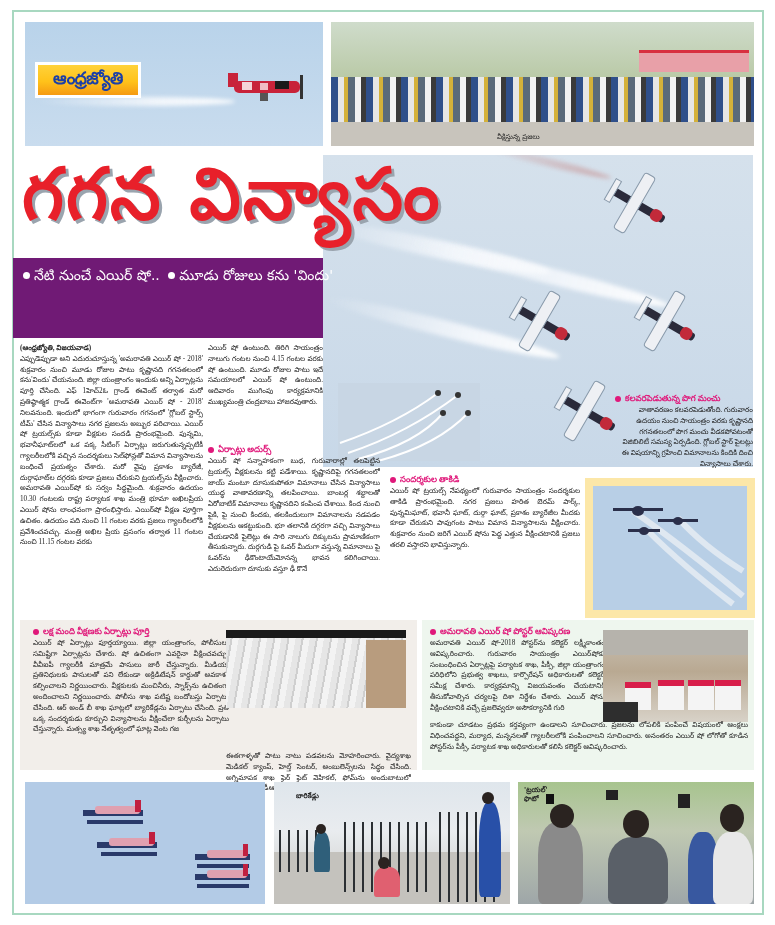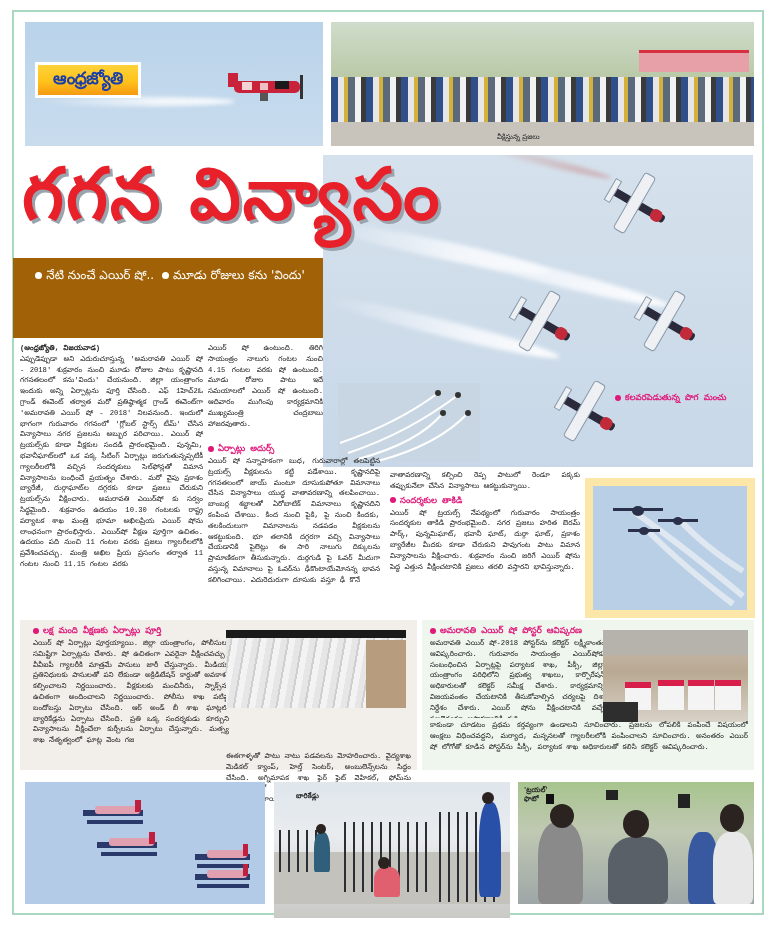--- a/index.html
+++ b/index.html
@@ -7,24 +7,24 @@
   .frame { position: absolute; left: 12px; top: 10px; width: 752px; height: 905px; border: 2px solid #a8d8c0; background: #fff; }
   .photo { position: absolute; overflow: hidden; }
   .sky { background: linear-gradient(180deg, #b9d3ea 0%, #c9dcee 100%); }
   .logo { position: absolute; left: 25px; top: 18px; width: 106px; height: 36px; background: #fff; padding: 3px; }
   .logo-inner { width: 100%; height: 100%; background: linear-gradient(180deg, #ffd23a 0%, #ffc21a 55%, #f59a12 100%); display: flex; align-items: center; justify-content: center; color: #1b3fa8; font-weight: bold; font-size: 17px; font-family: "DejaVu Sans", sans-serif; letter-spacing: -0.5px; }
   .plane { position: absolute; }
   .smoke { position: absolute; height: 10px; border-radius: 50%; background: linear-gradient(90deg, rgba(255,255,255,0) 0%, rgba(245,248,252,0.9) 60%, rgba(255,255,255,0.95) 100%); filter: blur(2px); }
   .crowd-bg { background: linear-gradient(180deg, #c9d6c9 0%, #b7c6a8 40%, #9aa8a0 70%, #c4c0b8 100%); }
   .caption { position: absolute; font-size: 7px; color: #222; font-family: "DejaVu Sans", sans-serif; }
   .headline { position: absolute; left: 22px; top: 158px; font-family: "DejaVu Sans", sans-serif; font-weight: bold; font-size: 72px; color: #e8202a; text-shadow: 3px 3px 0 #9aa4ae; letter-spacing: 2px; line-height: 1; }
-  .green-box { position: absolute; left: 13px; top: 258px; width: 310px; height: 80px; background: #a16207; color: #fff; font-size: 12px; padding: 6px 6px; font-family: "DejaVu Sans", sans-serif; }
+  .green-box { position: absolute; left: 13px; top: 258px; width: 310px; height: 80px; background: #701a75; color: #fff; font-size: 14px; padding: 6px 6px; font-family: "DejaVu Sans", sans-serif; }
   .green-box .row { text-align: center; line-height: 22px; white-space: nowrap; }
   .bullet { display: inline-block; width: 7px; height: 7px; border-radius: 50%; background: #fff; margin: 0 4px 1px 4px; vertical-align: middle; }
-  .text-col { position: absolute; font-size: 7.2px; line-height: 10.8px; color: #222; font-family: Liberation Mono, monospace; text-align: justify; overflow: hidden; }
+  .text-col { position: absolute; font-size: 7.2px; line-height: 10.8px; color: #222; font-family: Liberation Serif, serif; text-align: justify; overflow: hidden; }
   .subhead { color: #e0187a; font-weight: bold; font-size: 8.5px; line-height: 13px; margin-top: 3px; white-space: nowrap; }
   .subhead .dot { display: inline-block; width: 6px; height: 6px; border-radius: 50%; background: #e0187a; margin-right: 4px; vertical-align: middle; }
   .dateline { font-weight: bold; }
   .panel-grey { position: absolute; background: #f2eeea; }
   .panel-green { position: absolute; background: #eef6ee; }
   .yellow-frame { position: absolute; left: 585px; top: 478px; width: 170px; height: 140px; background: #fce7a8; padding: 8px; }
   .chairs { background: repeating-linear-gradient(100deg, #e6e6e6 0 6px, #cfcfcf 6px 8px, #f3f3f3 8px 14px); }
   .barricade { background: linear-gradient(180deg, #dfe6ec 0%, #e9ecef 40%, #c9c9c6 100%); }
   .bars { position: absolute; background: repeating-linear-gradient(90deg, #2b2f33 0 2px, transparent 2px 9px); }
   .trial-photo { background: linear-gradient(180deg, #a7c48e 0%, #c0c9b2 40%, #9ea6a8 100%); }
@@ -130,27 +130,27 @@
 
 <div class="text-col" style="left:208px; top:343px; width:115px; height:100px;">
   <div>ఎయిర్ షో ఉంటుంది. తిరిగి సాయంత్రం నాలుగు గంటల నుంచి 4.15 గంటల వరకు షో ఉంటుంది. మూడు రోజుల పాటు ఇదే సమయాలలో ఎయిర్ షో ఉంటుంది. ఆదివారం ముగింపు కార్యక్రమానికి ముఖ్యమంత్రి చంద్రబాబు హాజరవుతారు.</div>
 </div>
 <div class="text-col" style="left:208px; top:440px; width:172px; height:176px;">
   <div class="subhead"><span class="dot"></span><span>ఏర్పాట్లు అదుర్స్</span></div>
   <div>ఎయిర్ షో సన్నాహకంగా బుధ, గురువారాల్లో తలపెట్టిన ట్రయల్స్ వీక్షకులను కట్టి పడేశాయి. కృష్ణానదిపై గగనతలంలో జాయ్ మంటూ దూసుకుపోతూ విమానాలు చేసిన విన్యాసాలు యుద్ధ వాతావరణాన్ని తలపించాయి. బాంబర్ల శబ్దాలతో ఏరోబాటిక్ విమానాలు కృష్ణానదిని కంపింప చేశాయి. కింద నుంచి పైకి, పై నుంచి కిందకు, తలకిందులుగా విమానాలను నడపడం వీక్షకులను ఆకట్టుకుంది. భూ తలానికి దగ్గరగా వచ్చి విన్యాసాలు చేయడానికి పైలెట్లు ఈ సారి నాలుగు దిక్కులను ప్రామాణికంగా తీసుకున్నారు. దుర్గగుడి పై ఓవర్ మీదుగా వస్తున్న విమానాలు పై ఓవర్‌ను ఢీకొంటాయేమోనన్న భావన కలిగించాయి. ఎదురెదురుగా దూసుకు వస్తూ ఢీ కొనే</div>
 </div>
 
 <div class="text-col" style="left:390px; top:470px; width:190px; height:146px;">
-  <div>వాతావరణాన్ని కల్పించి రెప్ప పాటులో రెండూ పక్కకు తప్పుకునేలా చేసిన విన్యాసాలు ఆకట్టుకున్నాయి.</div>
   <div class="subhead"><span class="dot"></span><span>సందర్శకుల తాకిడి</span></div>
   <div>ఎయిర్ షో ట్రయల్స్ నేపథ్యంలో గురువారం సాయంత్రం సందర్శకుల తాకిడి ప్రారంభమైంది. నగర ప్రజలు హరిత బెరమ్ పార్క్, పున్నమిఘాట్, భవానీ ఘాట్, దుర్గా ఘాట్, ప్రకాశం బ్యారేజీల మీదకు కూడా చేరుకుని పావుగంట పాటు విమాన విన్యాసాలను వీక్షించారు. శుక్రవారం నుంచి జరిగే ఎయిర్ షోను పెద్ద ఎత్తున వీక్షించటానికి ప్రజలు తరలి వస్తారని భావిస్తున్నారు.</div>
 </div>
 
 <div class="text-col" style="left:615px; top:368px; width:138px; height:100px; text-align:right;">
   <div class="subhead" style="text-align:left;margin-top:24px;"><span class="dot"></span><span>కలవరపెడుతున్న పొగ మంచు</span></div>
+  <div>వాతావరణం కలవరపెడుతోంది. గురువారం ఉదయం నుంచి సాయంత్రం వరకు కృష్ణానది గగనతలంలో పొగ మంచు వీడకపోవటంతో విజిబిలిటీ సమస్య ఏర్పడింది. గ్లోబల్ స్టార్ పైలట్లు ఈ విషయాన్ని గ్రహించి విమానాలను కిందికి దించి విన్యాసాలు చేశారు.</div>
 </div>
 
 <div class="yellow-frame">
   <div class="sky" style="width:100%; height:100%; position:relative; background:#b8cfe6;">
     <svg width="154" height="124" viewBox="0 0 154 124">
       <path d="M40 25 Q90 60 150 110" stroke="#e8eef4" stroke-width="6" fill="none" opacity="0.8"></path>
       <path d="M85 32 Q110 60 150 85" stroke="#e8eef4" stroke-width="6" fill="none" opacity="0.8"></path>
       <path d="M55 45 Q90 80 140 118" stroke="#e8eef4" stroke-width="6" fill="none" opacity="0.8"></path>
       <g fill="#2a2f4a">
           <rect x="20" y="22" width="50" height="3"></rect>
@@ -220,21 +220,21 @@
       </g>
     <g>
         <rect x="170" y="92" width="55" height="6" fill="#2a3a6a"></rect>
         <rect x="182" y="88" width="40" height="8" rx="3" fill="#e0a0b0"></rect>
         <rect x="172" y="102" width="52" height="4" fill="#2a3a6a"></rect>
         <rect x="218" y="82" width="5" height="12" fill="#c02040"></rect>
       </g>
   </svg>
 </div>
 
-<div class="photo barricade" style="left:274px; top:782px; width:236px; height:136px;">
+<div class="photo barricade" style="left:274px; top:782px; width:236px; height:122px;">
   <div style="position:absolute; left:0; top:70px; width:100%; height:52px; background:#c4c2bd;"></div>
   <div class="bars" style="left:5px; top:48px; width:45px; height:42px;"></div>
   <div class="bars" style="left:70px; top:40px; width:90px; height:70px;"></div>
   <div class="bars" style="left:165px; top:30px; width:60px; height:90px;"></div>
   <div class="person" style="left:40px; top:50px; width:16px; height:40px; background:#2f5f7a;"></div>
   <div class="head" style="left:42px; top:42px; width:10px; height:10px;"></div>
   <div class="person" style="left:205px; top:20px; width:22px; height:95px; background:#2850a8;"></div>
   <div class="head" style="left:208px; top:10px; width:12px; height:12px;"></div>
   <div class="person" style="left:100px; top:85px; width:26px; height:30px; background:#e06070;"></div>
   <div class="head" style="left:104px; top:75px; width:12px; height:12px;"></div>

